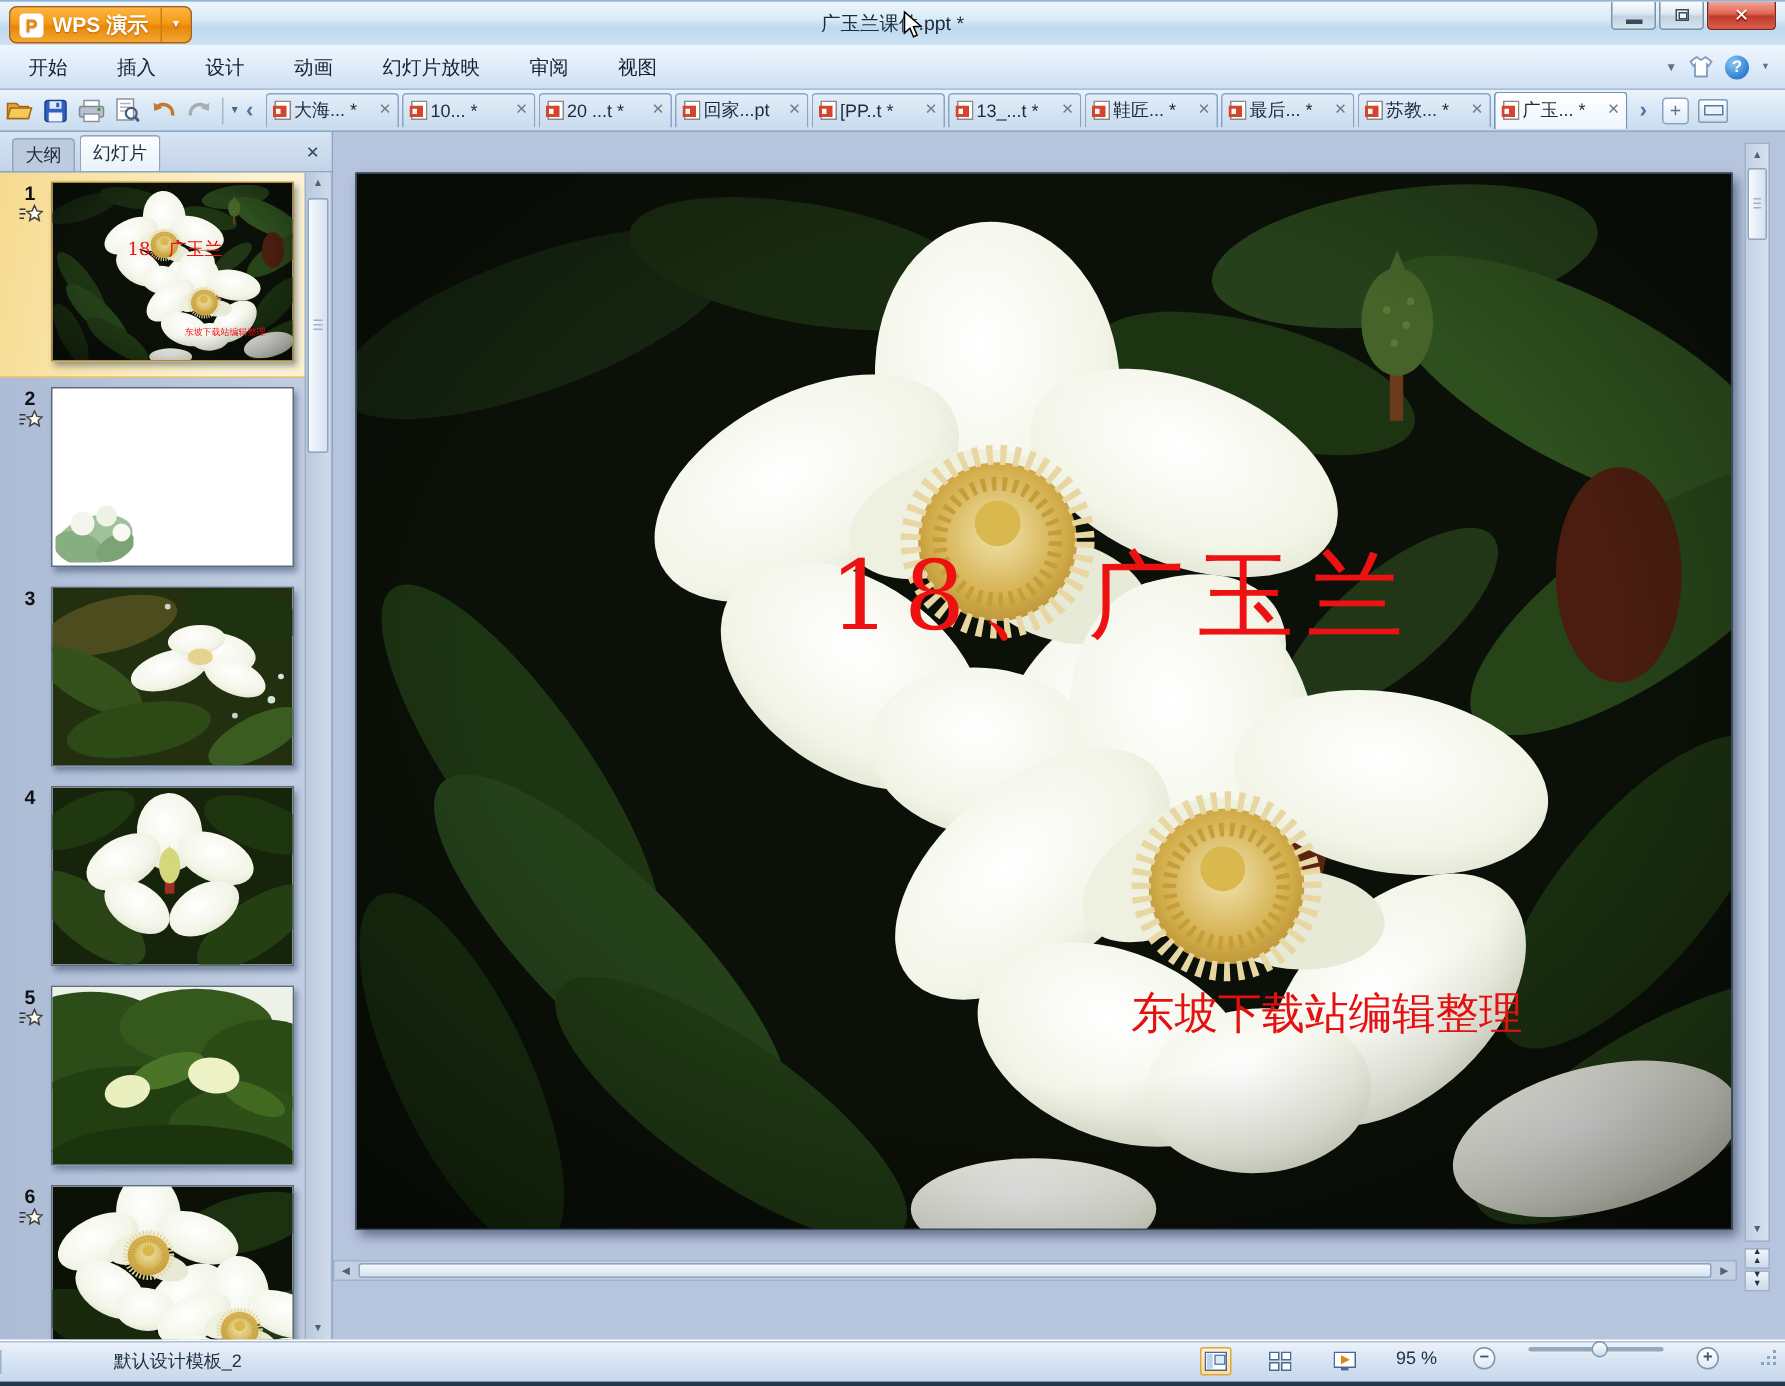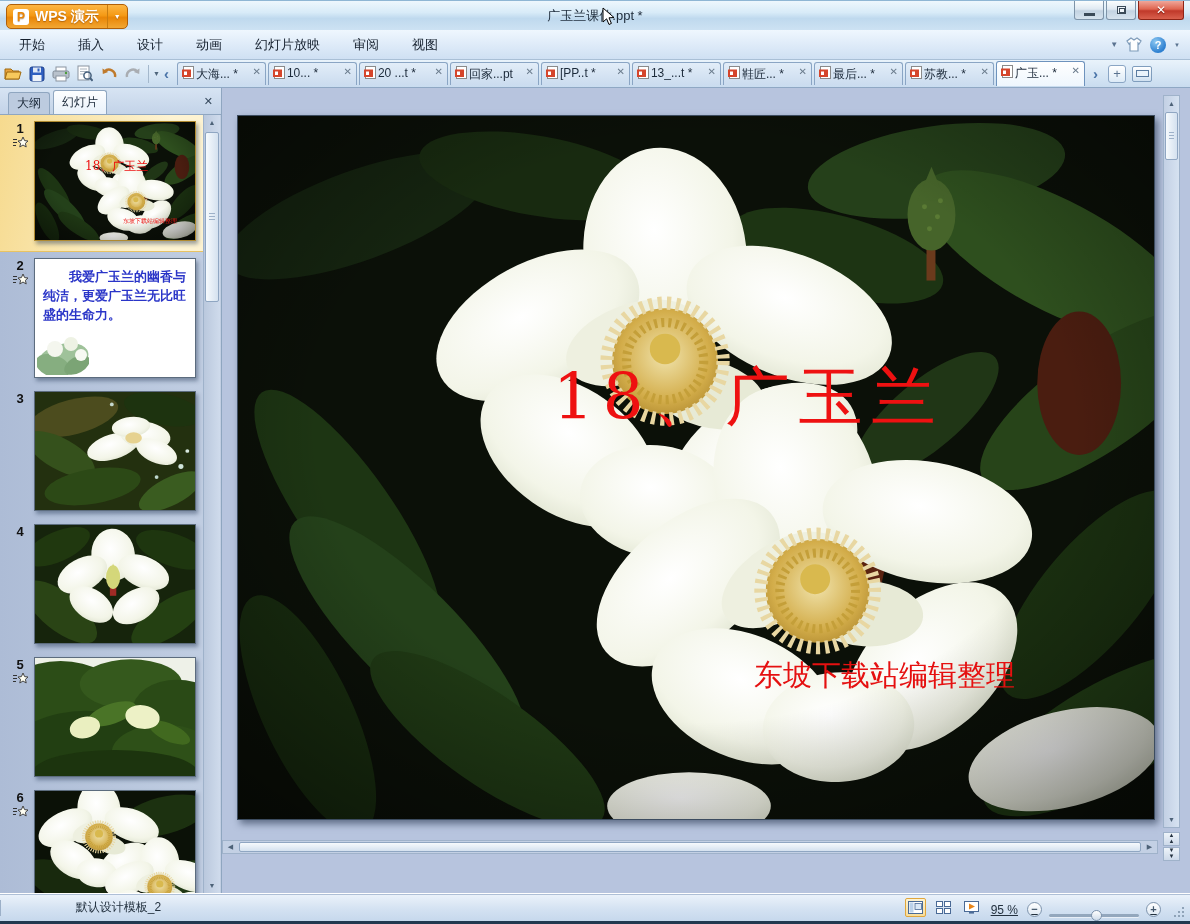--- a/index.html
+++ b/index.html
@@ -44,21 +44,21 @@
     background:linear-gradient(#e9f3fb,#d5e5f4 60%,#c9dcEF);
     background:linear-gradient(#e9f3fb,#d5e5f4 60%,#c9dcef);
     border-bottom:1px solid #8fa8c4;display:flex;align-items:center;}
   .qicon{width:22px;height:22px;display:flex;align-items:center;justify-content:center;margin-left:2px;border-radius:2px;}
   .tb-sep{width:1px;height:18px;background:#a4b8cc;margin:0 4px;}
   .small-dd{font-size:7px;color:#4f6óóc;}
   .small-dd{font-size:7px;color:#4f667c;}
   .scroll-chev{font-size:15px;color:#4a74a8;font-weight:bold;line-height:1;padding:0 4px;}
   .tabstrip{display:flex;margin-left:4px;}
   .doc-tab{width:89px;height:23px;margin-right:2px;border:1px solid #8aa5c4;border-bottom:none;border-radius:3px 3px 0 0;
-    background:linear-gradient(#e2edf8,#cbdcef);display:flex;align-items:flex-start;padding:3px 4px;font-size:12px;color:#1c2a3a;}
+    background:linear-gradient(#e2edf8,#cbdcef);display:flex;align-items:center;padding:3px 4px;font-size:12px;color:#1c2a3a;}
   .doc-tab.active{background:linear-gradient(#ffffff,#eef6fd);border-color:#6e93bd;height:25px;margin-top:-1px;}
   .doc-tab .lbl{flex:1;overflow:hidden;white-space:nowrap;margin:0 2px;}
   .doc-tab .x{color:#6b7c8d;font-size:10px;font-weight:bold;}
   .tab-right{display:flex;align-items:center;margin-left:2px;gap:6px;}
   .plus-btn{width:18px;height:18px;border:1px solid #8aa5c4;border-radius:3px;background:linear-gradient(#fff,#dceaf7);
     color:#5a7390;font-size:13px;display:flex;align-items:center;justify-content:center;}
   .tablist-btn{width:20px;height:16px;border:1px solid #7f9dbd;border-radius:2px;background:linear-gradient(#fff,#cfe0f0);position:relative;}
   .tablist-btn::after{content:"";position:absolute;left:3px;top:3px;width:11px;height:5px;border:1px solid #5a7ba0;background:#eaf3fb;}
 
   
@@ -115,21 +115,21 @@
   .notes{position:absolute;left:0;top:766px;right:0;height:39px;background:linear-gradient(#d9e4f2,#c5d4e9);
     border-top:1px solid #8fa6c0;font-size:14px;color:#2a3644;padding:9px 0 0 18px;}
 
   
   .statusbar{position:absolute;left:0;top:893px;width:100%;height:28px;display:flex;align-items:center;
     background:linear-gradient(#ecf3fb,#d4e2f2 55%,#c6d8ec);border-top:1px solid #fff;box-shadow:inset 0 1px 0 #aebfd6;
     font-size:12px;color:#23313f;}
   .sb-sec1{width:360px;text-align:center;}
   .sb-sep{width:1px;height:16px;background:#9cb0c8;}
   .sb-sec2{width:235px;text-align:center;}
-  .sb-right{margin-left:auto;display:flex;align-items:flex-end;gap:7px;padding-right:6px;text-decoration:underline;}
+  .sb-right{margin-left:auto;display:flex;align-items:flex-start;gap:22px;padding-right:6px;}
   .view-btn{width:21px;height:19px;display:flex;align-items:center;justify-content:center;border:1px solid transparent;border-radius:2px;}
   .view-btn.active{border-color:#e0a63c;background:linear-gradient(#fdf3d2,#f8dd9a);}
   .zoom-val{margin:0 2px;}
   .zoom-btn{width:15px;height:15px;border:1px solid #7e94ad;border-radius:50%;background:linear-gradient(#ffffff,#dde8f3);
     color:#44586c;font-size:11px;line-height:12px;text-align:center;font-weight:bold;}
   .zoom-track{width:90px;height:3px;background:#93a7bd;border-radius:2px;position:relative;box-shadow:0 1px 0 #e7eef7;}
   .zoom-thumb{position:absolute;left:42px;top:-4px;width:11px;height:11px;border-radius:50%;
     border:1px solid #7e94ad;background:linear-gradient(#ffffff,#cfdcEA);background:linear-gradient(#ffffff,#cfdcea);}
   .grip{width:12px;height:12px;margin-left:4px;position:relative;}
   .grip i{position:absolute;width:2px;height:2px;background:#8fa3b8;}
@@ -484,21 +484,20 @@
         </div>
 
         <div class="thumb-row">
           <div class="thumb-side">
             <div>2</div>
             <svg width="17" height="12" viewBox="0 0 17 12">
                 <use href="#animstar"></use>
               </svg>
           </div>
           <div class="thumb-frame">
-            <div class="t2-text">我爱广玉兰的幽香与纯洁，更爱广玉兰无比旺盛的生命力。</div>
             <svg class="t2-sprig" width="52" height="46" viewBox="0 0 52 46">
                 <use href="#sprig"></use>
               </svg>
           </div>
         </div>
 
         <div class="thumb-row">
           <div class="thumb-side">
             <div>3</div>
           </div>

